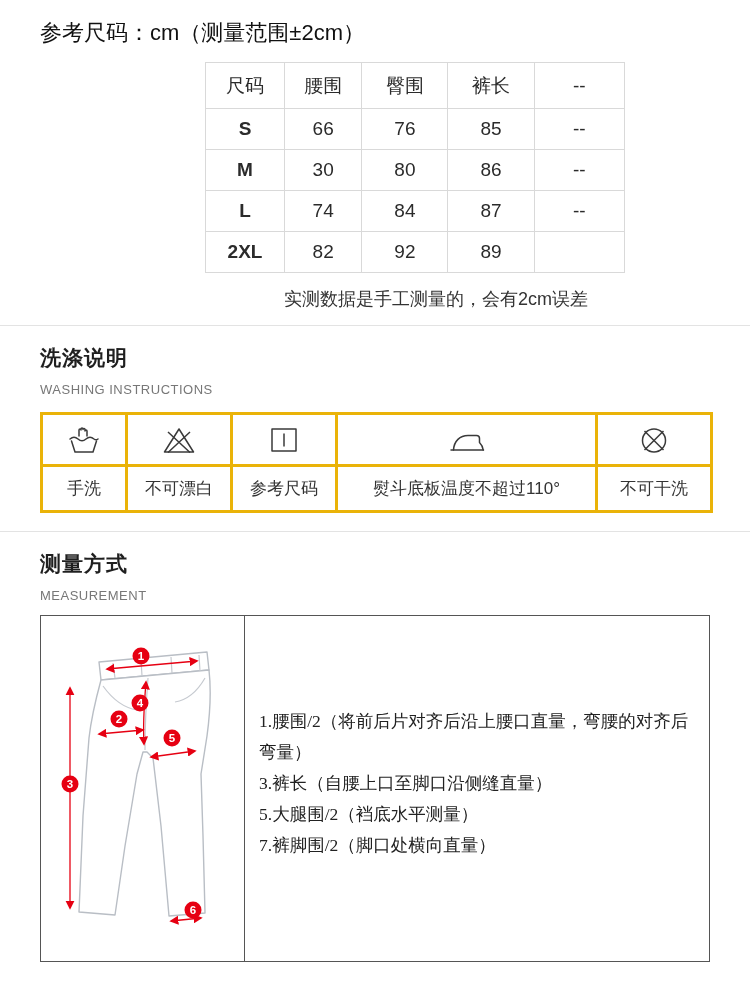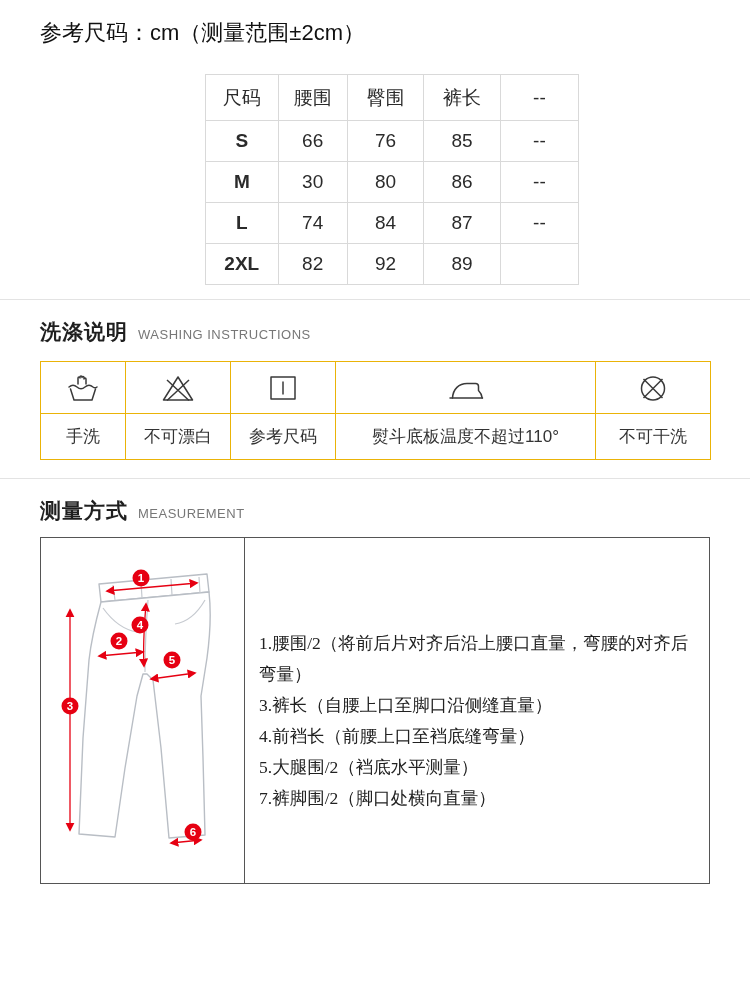--- a/index.html
+++ b/index.html
@@ -10,33 +10,33 @@
   }
   
   .sec-head { display:flex; align-items:baseline; gap:10px; margin-left:40px; }
   .sec-title { font-size:21px; font-weight:bold; color:#1f1f1f; letter-spacing:1px; }
   .sec-sub { font-size:13px; color:#777; letter-spacing:0.5px; }
   
   .size-head { margin:18px 0 0 40px; font-size:22px; color:#111; }
   .size-head .t { font-weight:normal; }
   .size-head .s { font-weight:normal; }
   
-  .size-wrap { margin:26px 0 0 205px; width:374px; }
+  .size-wrap { margin:14px 0 0 205px; width:420px; }
   table { border-collapse:collapse; }
   .size-table td { border:1px solid #d9d9d9; text-align:center; vertical-align:middle; font-size:19px; color:#2b2b2b; }
   .size-table tr { height:41px; }
   .size-table tr.head { height:46px; }
   .size-table td.first { font-weight:bold; }
   .note { margin-top:14px; width:462px; text-align:center; font-size:18px; color:#333; }
   .divider { height:1px; background:#e3e3e3; margin-top:14px; }
   .divider2 { height:1px; background:#e3e3e3; margin-top:18px; }
-  .mt18 { margin-top:18px; }
+  .mt18 { margin-top:18px;flex-direction:column; }
   
   .wash-table { margin:15px 0 0 40px; }
-  .wash-table td { border:1px solid #eab308; text-align:center; vertical-align:middle; }
+  .wash-table td { border:3px solid #eab308; text-align:center; vertical-align:middle; }
   .icon-cell { height:52px; }
   .label-cell { height:46px; font-size:17px; color:#333; }
   .wicon { display:inline-block; vertical-align:middle; }
   
   .measure-box { margin:12px 40px 0; width:670px; height:347px; border:1px solid #555; display:flex; }
   .diagram { width:204px; border-right:1px solid #555; position:relative; }
   .instructions { flex:1; padding:90px 16px 0 14px; font-size:17.5px; line-height:31px; color:#222;font-family:Liberation Serif, serif; }
 </style>
 </head>
 <body>
@@ -85,20 +85,21 @@
       </tr>
       <tr>
         <td class="first">2XL</td>
         <td>82</td>
         <td>92</td>
         <td>89</td>
         <td></td>
       </tr>
     </tbody>
   </table>
+  <div class="note">实测数据是手工测量的，会有2cm误差</div>
 </div>
 
 <div class="divider"></div>
 
 <div class="sec-head mt18">
   <span class="sec-title">洗涤说明</span>
   <span class="sec-sub">WASHING INSTRUCTIONS</span>
 </div>
 
 <table class="wash-table">
@@ -214,17 +215,16 @@
         <g>
           <circle cx="152" cy="294" r="8.5" fill="#e60012"></circle>
           <text x="152" y="298" fill="#ffffff">6</text>
         </g>
       </g>
     </svg>
   </div>
   <div class="instructions">
     <div>1.腰围/2（将前后片对齐后沿上腰口直量，弯腰的对齐后弯量）</div>
     <div>3.裤长（自腰上口至脚口沿侧缝直量）</div>
-    <div>4.前裆长（前腰上口至裆底缝弯量）</div>
     <div>5.大腿围/2（裆底水平测量）</div>
     <div>7.裤脚围/2（脚口处横向直量）</div>
   </div>
 </div>
 
 </body></html>

